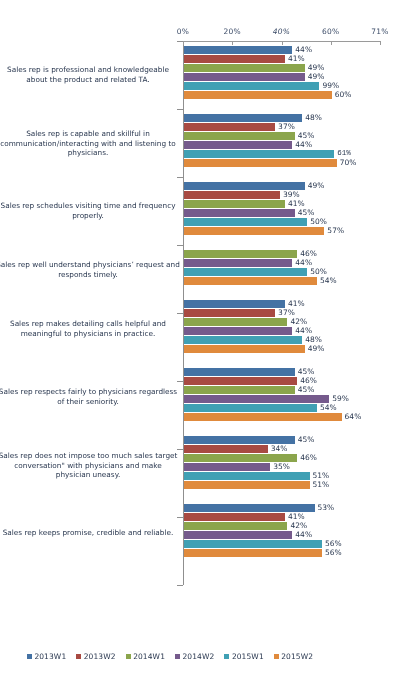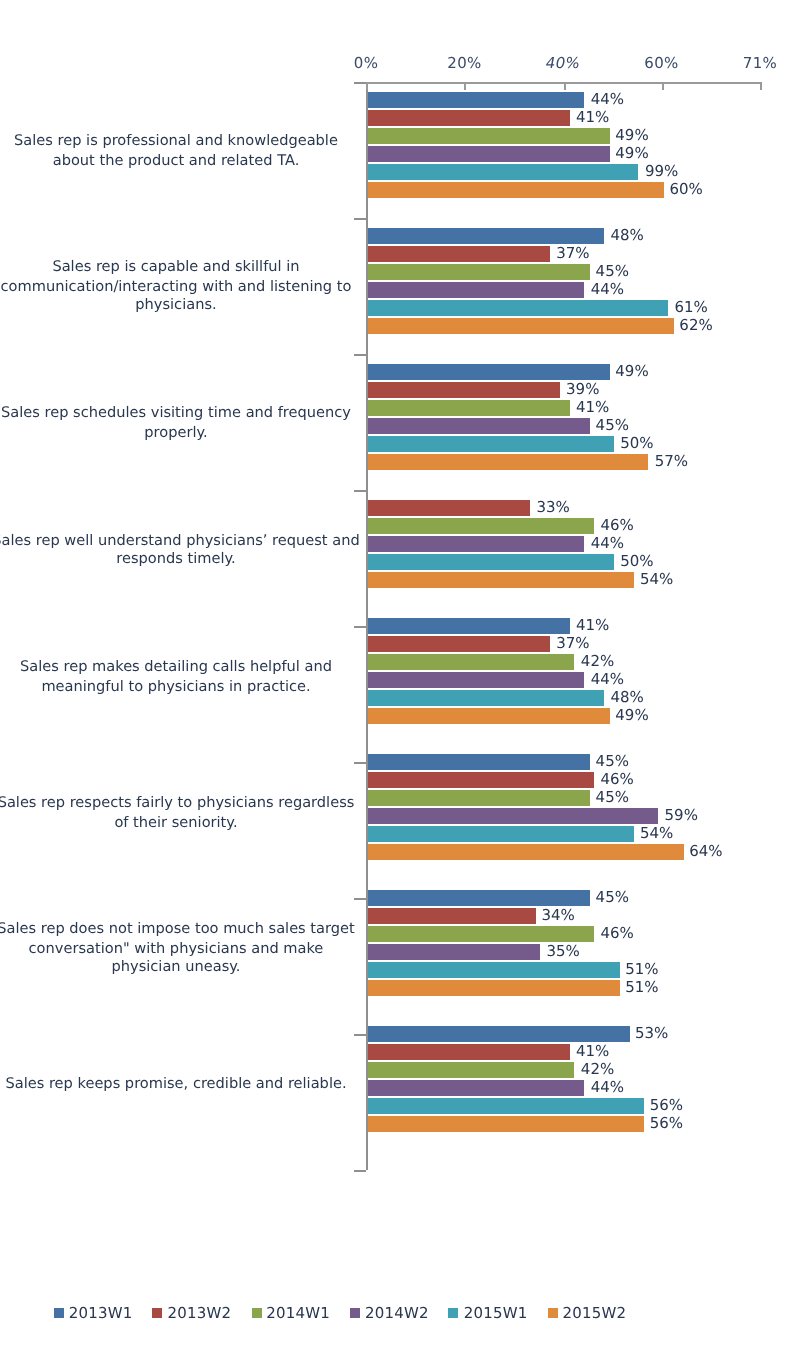--- a/index.html
+++ b/index.html
@@ -156,25 +156,25 @@
         <div class="bar-row">
           <div class="bar" style="width: 110.812px; background: rgb(139, 165, 76);"></div>
           <span class="bar-value" style="left: 297.812px;">45%</span>
         </div>
         <div class="bar-row">
           <div class="bar" style="width: 108.35px; background: rgb(117, 90, 140);"></div>
           <span class="bar-value" style="left: 295.35px;">44%</span>
         </div>
         <div class="bar-row">
           <div class="bar" style="width: 150.213px; background: rgb(64, 160, 180);"></div>
-          <span class="bar-value" style="left: 337.212px;">61%</span>
+          <span class="bar-value" style="left: 337.212px; font-family: Liberation Mono, monospace;">61%</span>
         </div>
         <div class="bar-row">
           <div class="bar" style="width: 152.675px; background: rgb(224, 138, 60);"></div>
-          <span class="bar-value" style="left: 339.675px;">62%</span>
+          <span class="bar-value" style="left: 339.675px;">70%</span>
         </div>
       </div>
       <div class="group" style="padding-top: 5px; padding-bottom: 9px;">
         <div class="cat-label">Sales rep schedules visiting time and frequency properly.</div>
         <div class="bar-row">
           <div class="bar" style="width: 120.662px; background: rgb(68, 114, 164);"></div>
           <span class="bar-value" style="left: 307.663px;">49%</span>
         </div>
         <div class="bar-row">
           <div class="bar" style="width: 96.0375px; background: rgb(168, 74, 66);"></div>
@@ -192,24 +192,20 @@
           <div class="bar" style="width: 123.125px; background: rgb(64, 160, 180);"></div>
           <span class="bar-value" style="left: 310.125px;">50%</span>
         </div>
         <div class="bar-row">
           <div class="bar" style="width: 140.362px; background: rgb(224, 138, 60);"></div>
           <span class="bar-value" style="left: 327.362px;">57%</span>
         </div>
       </div>
       <div class="group" style="padding-top: 5px; padding-bottom: 9px;">
         <div class="cat-label">Sales rep well understand physicians’ request and responds timely.</div>
-        <div class="bar-row">
-          <div class="bar" style="width: 81.2625px; background: rgb(168, 74, 66);"></div>
-          <span class="bar-value" style="left: 268.262px;">33%</span>
-        </div>
         <div class="bar-row">
           <div class="bar" style="width: 113.275px; background: rgb(139, 165, 76);"></div>
           <span class="bar-value" style="left: 300.275px;">46%</span>
         </div>
         <div class="bar-row">
           <div class="bar" style="width: 108.35px; background: rgb(117, 90, 140);"></div>
           <span class="bar-value" style="left: 295.35px;">44%</span>
         </div>
         <div class="bar-row">
           <div class="bar" style="width: 123.125px; background: rgb(64, 160, 180);"></div>

